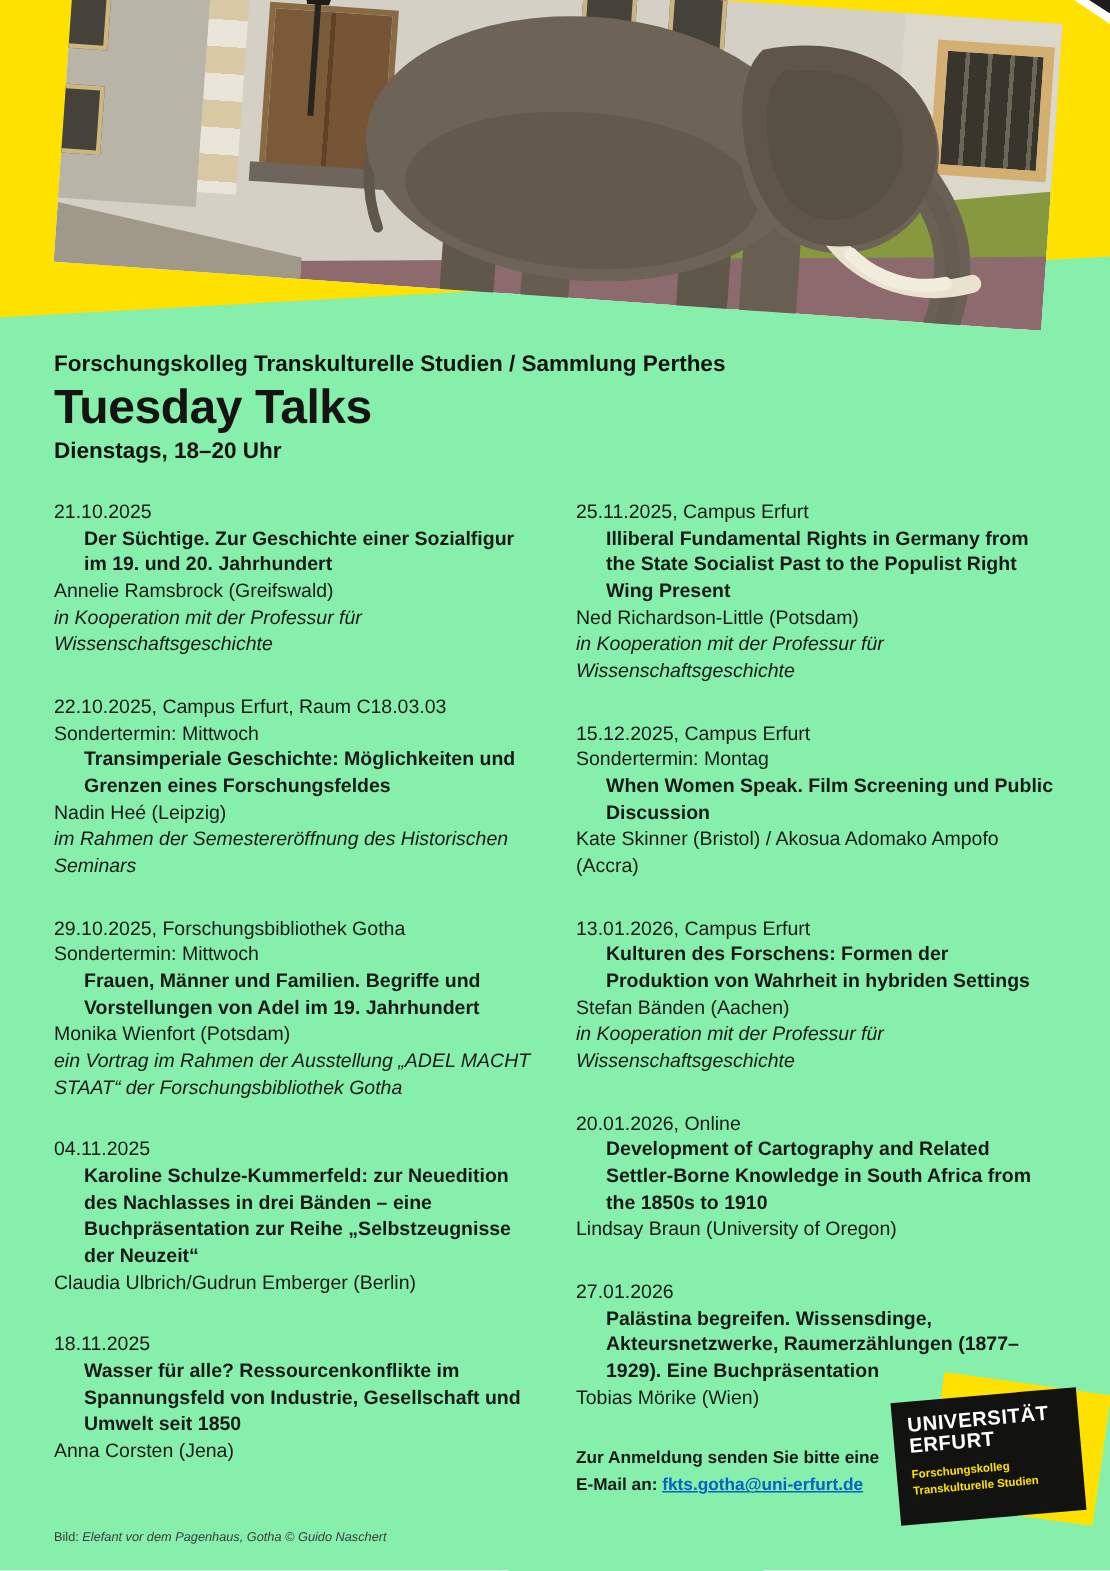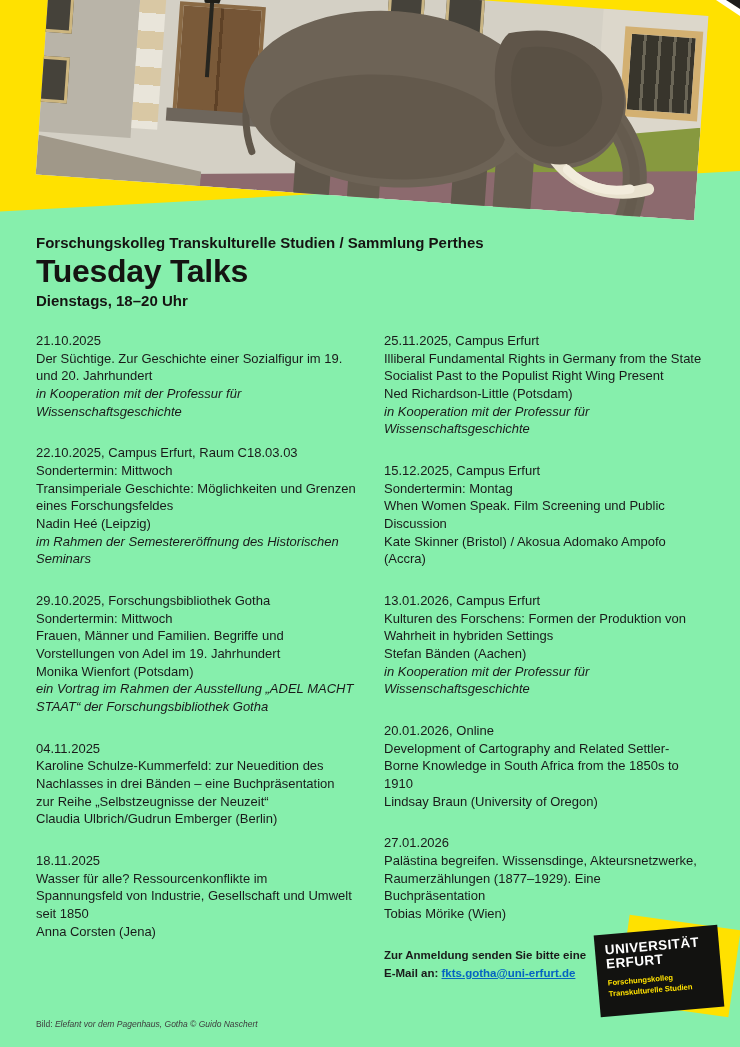--- a/index.html
+++ b/index.html
@@ -44,21 +44,21 @@
   
   .header{position:absolute;left:36px;top:234px;width:670px;color:#151412;}
   .kicker{font-size:15px;font-weight:700;line-height:1.2;}
   .title{font-size:32px;font-weight:700;line-height:1.08;letter-spacing:-0.3px;margin-top:2px;}
   .subtitle{font-size:15px;font-weight:700;line-height:1.3;margin-top:2px;}
 
   
   .columns{position:absolute;left:36px;top:332px;width:668px;display:flex;gap:28px;}
   .col{flex:1 1 0;min-width:0;}
   .event{font-size:13px;line-height:1.36;margin-bottom:24px;}
-  .ev-title{font-weight:400;}
+  .ev-title{font-weight:700;margin-left:20px;}
   .ev-remark{font-style:italic;}
 
   
   .info{font-size:11.5px;font-weight:700;line-height:1.55;margin-top:8px;}
   .email{color:var(--link,#0563C1);text-decoration:underline;}
 
   
   .logo{position:absolute;left:593px;top:922px;width:150px;height:100px;}
   .logo-yellow{position:absolute;left:30px;top:0;width:112px;height:88px;
         background:var(--yellow,#FFE100);transform:rotate(8deg);}
@@ -120,20 +120,21 @@
     <div class="title">Tuesday Talks</div>
     <div class="subtitle">Dienstags, 18–20 Uhr</div>
   </div>
 
   <div class="columns">
     <div class="col" id="col-left">
   <div class="event">
     <div class="ev-date">21.10.2025</div>
 
     <div class="ev-title">Der Süchtige. Zur Geschichte einer Sozialfigur im 19. und 20. Jahrhundert</div>
+    <div class="ev-speaker">Annelie Ramsbrock (Greifswald)</div>
     <div class="ev-remark">in Kooperation mit der Professur für Wissenschaftsgeschichte</div>
   </div>
 
   <div class="event">
     <div class="ev-date">22.10.2025, Campus Erfurt, Raum C18.03.03</div>
     <div class="ev-note">Sondertermin: Mittwoch</div>
     <div class="ev-title">Transimperiale Geschichte: Möglichkeiten und Grenzen eines Forschungsfeldes</div>
     <div class="ev-speaker">Nadin Heé (Leipzig)</div>
     <div class="ev-remark">im Rahmen der Semestereröffnung des Historischen Seminars</div>
   </div>

